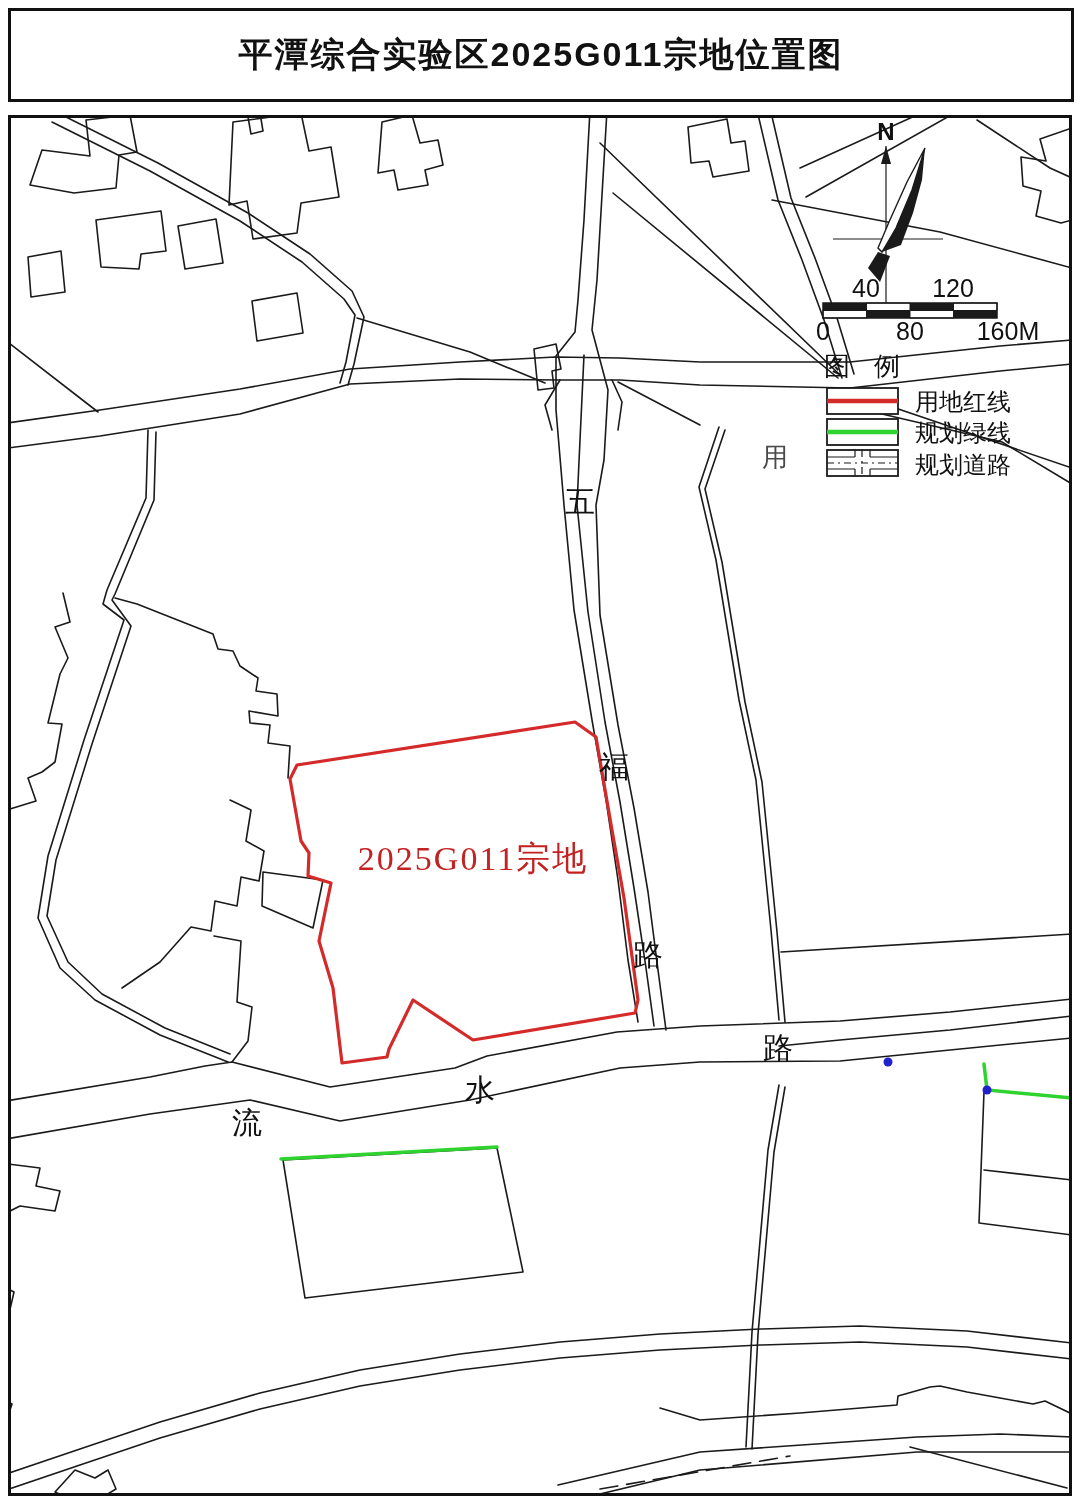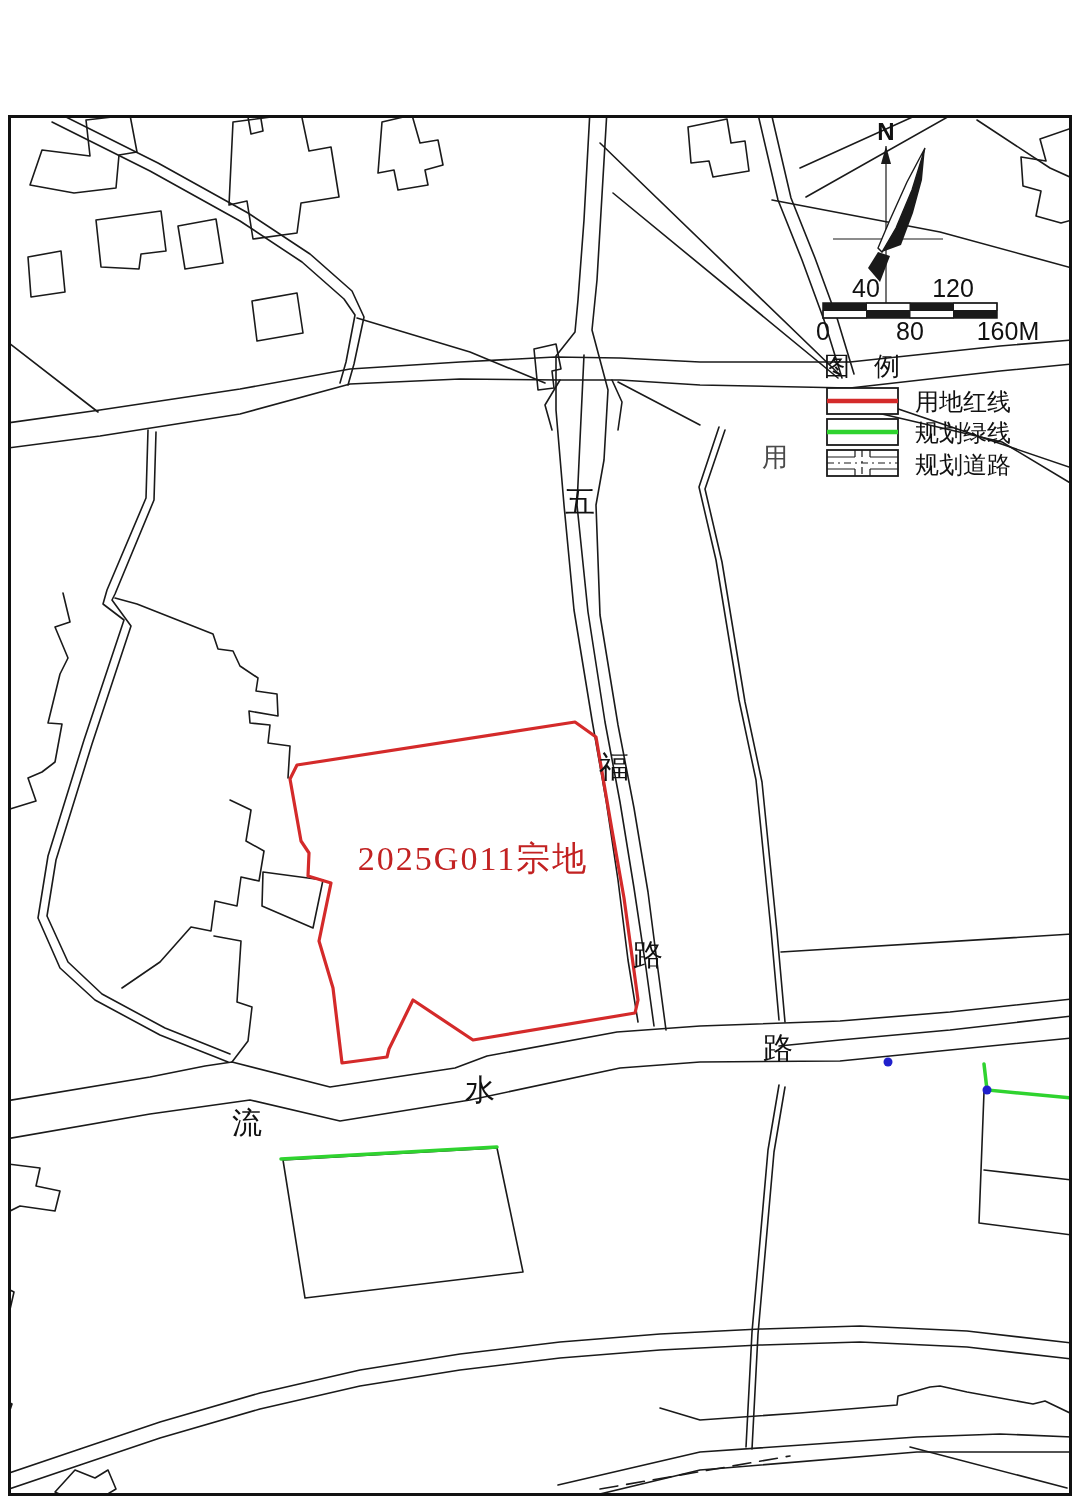--- a/index.html
+++ b/index.html
@@ -19,20 +19,23 @@
   .sans{font-family:"Liberation Sans",sans-serif;fill:#111;}
   .redtxt{font-family:"Liberation Serif",serif;fill:#c22222;}
   .graytxt{font-family:"Liberation Serif",serif;fill:#4a4a4a;}
   .legendbox{fill:#ffffff;stroke:#1a1a1a;stroke-width:1.8;}
 </style>
 </head>
 <body>
 
 <div class="page">
 
+  <div class="title-box">
+    <span>平潭综合实验区2025G011宗地位置图</span>
+  </div>
 
   <div class="map-box">
     <svg width="1064" height="1381" viewBox="8 115 1064 1381" xmlns="http://www.w3.org/2000/svg">
 
       <g>
         <path class="ln" d="M30,185 L42,150 L90,156 L86,120 L130,115 L137,152 L119,155 L116,188 L74,193 Z"></path>
         <path class="ln" d="M96,220 L161,211 L166,251 L141,254 L139,269 L101,267 Z"></path>
         <path class="ln" d="M28,257 L61,251 L65,292 L31,297 Z"></path>
         <path class="ln" d="M178,226 L216,219 L223,263 L185,269 Z"></path>
         <path class="ln" d="M233,122 L301,113 L309,151 L331,147 L339,197 L301,203 L297,233 L253,239 L247,201 L229,205 Z"></path>

